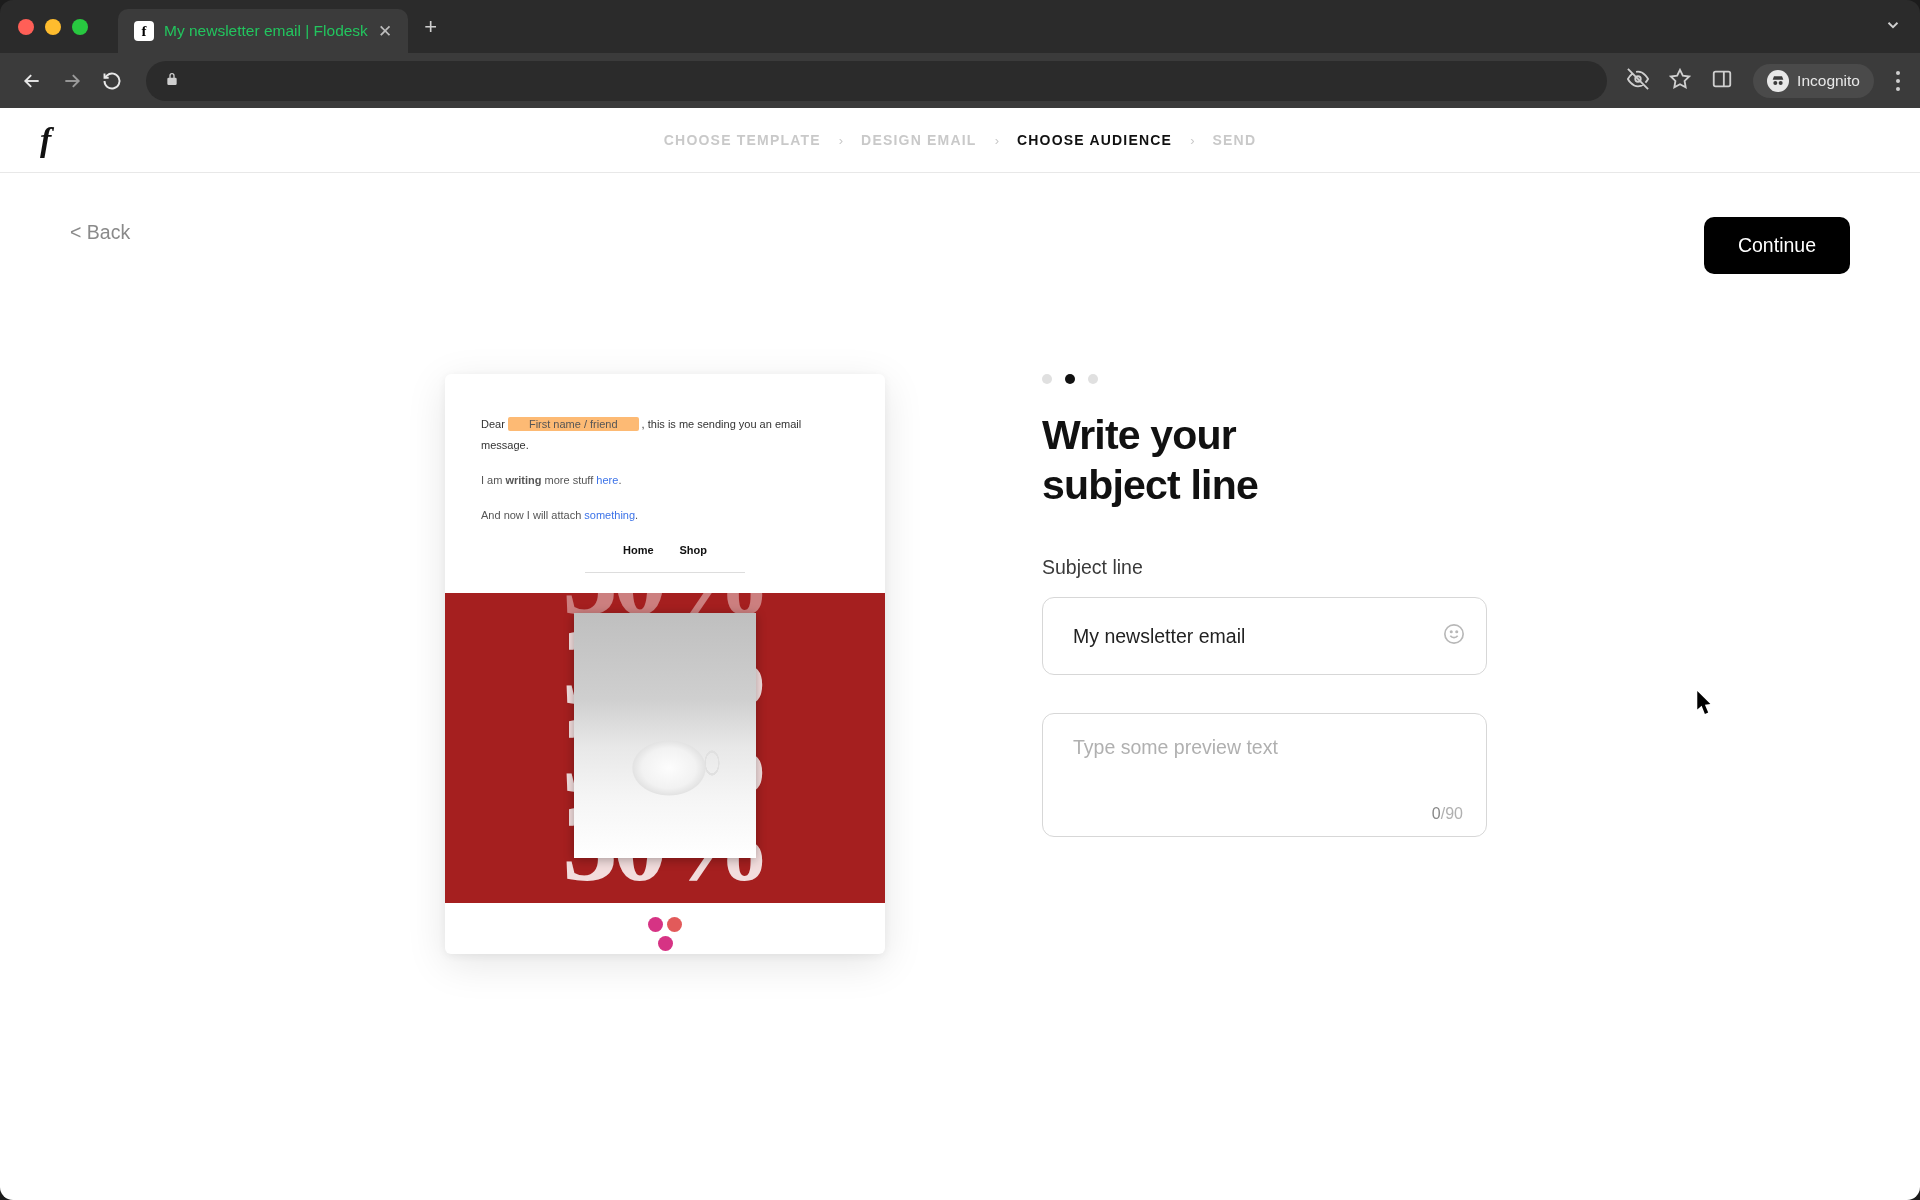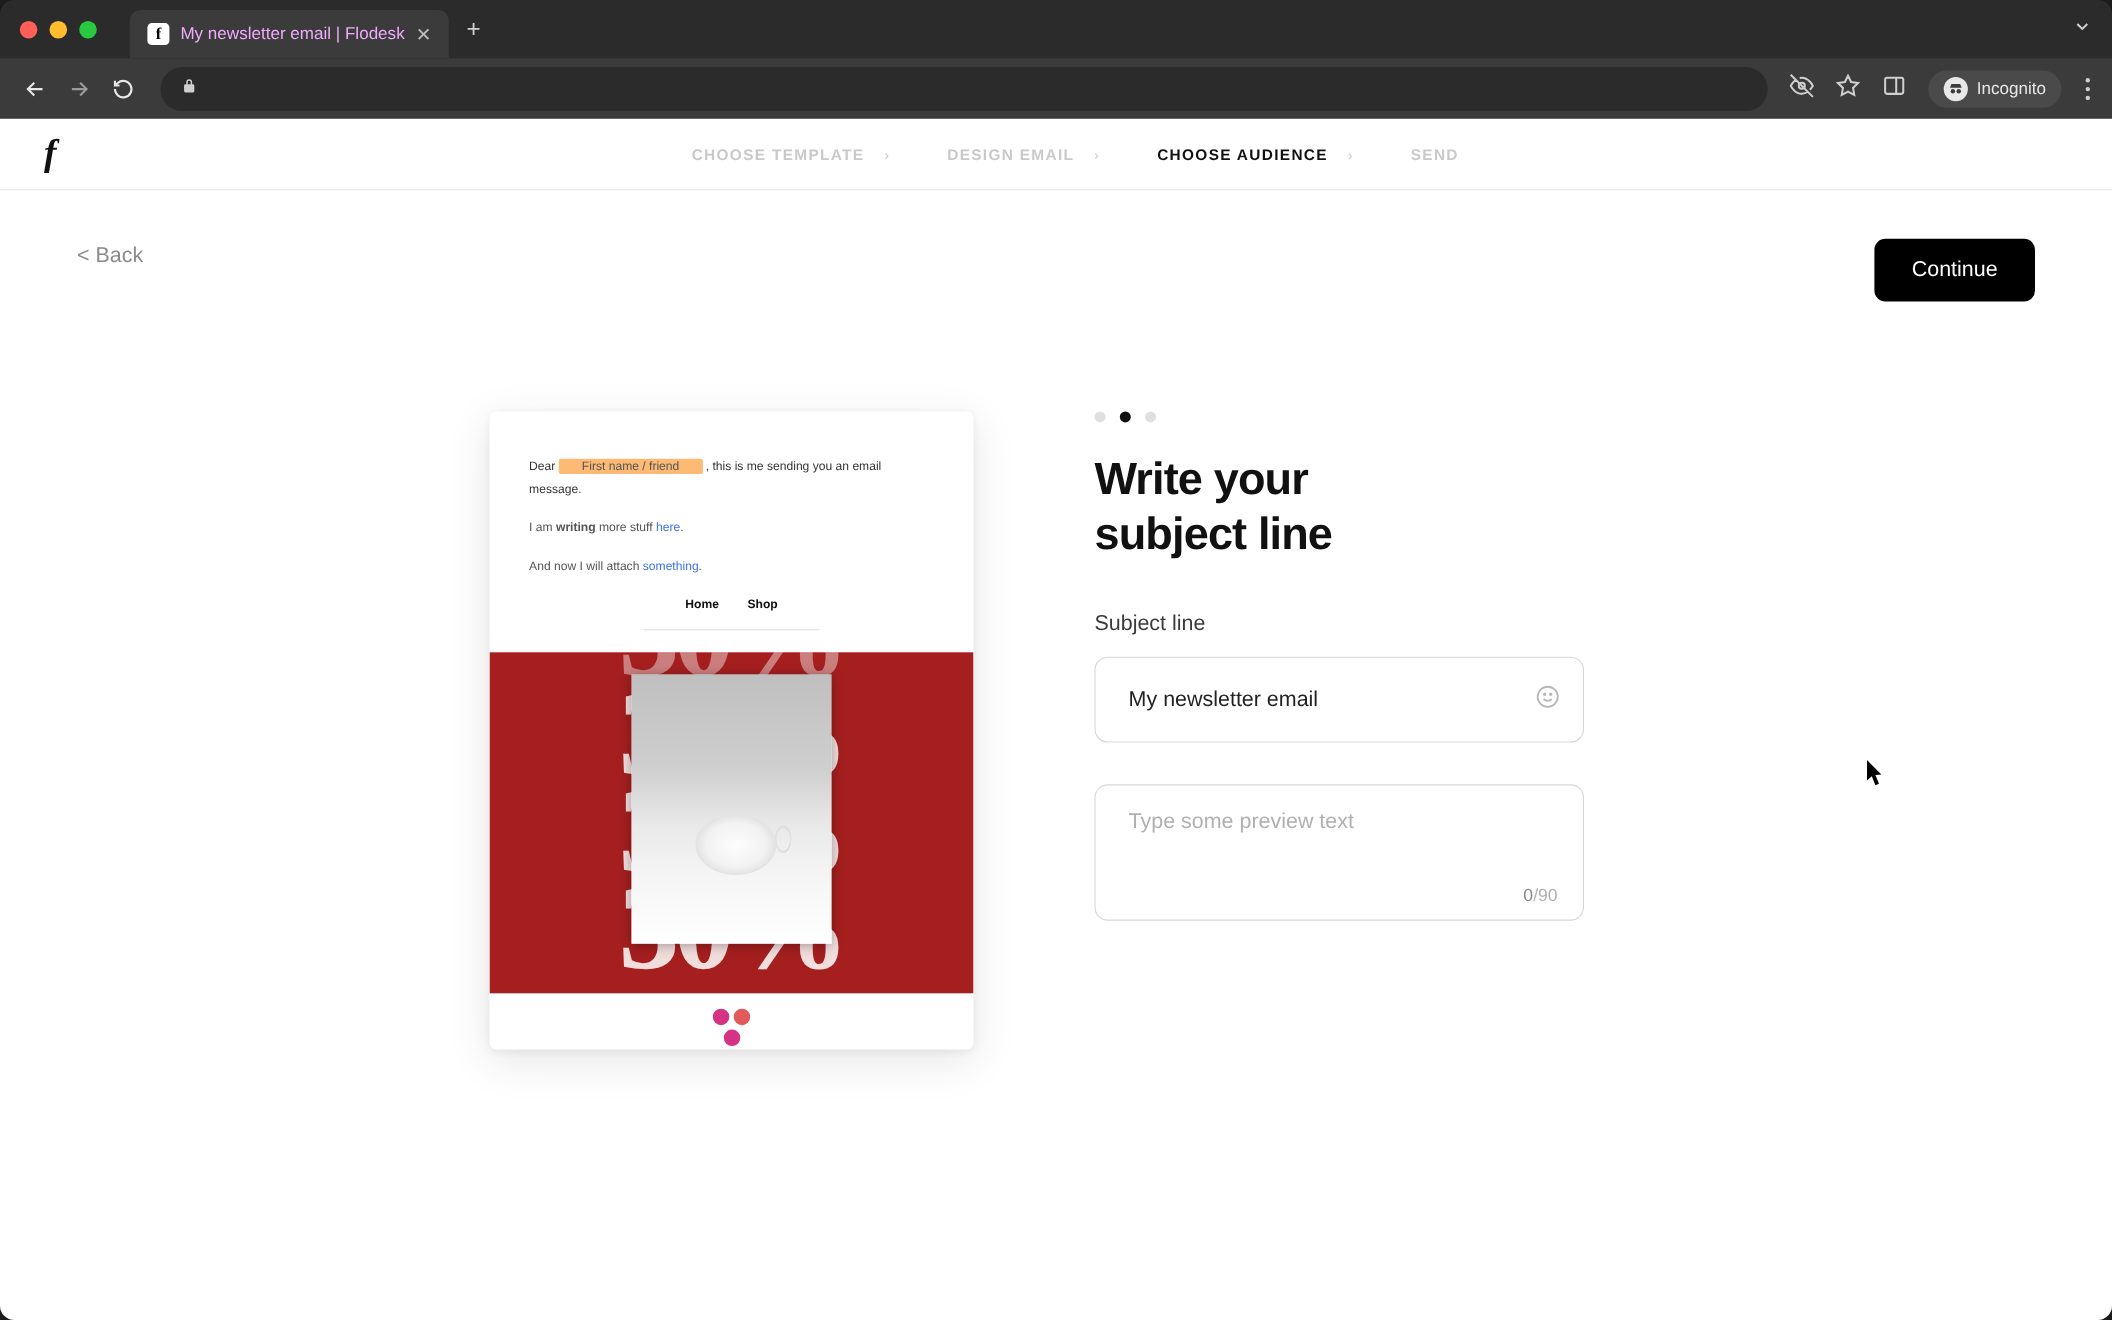--- a/index.html
+++ b/index.html
@@ -9,21 +9,21 @@
   .browser-chrome { background: #2b2b2b; height: 108px; border-radius: 13px 13px 0 0; position: relative; }
   .titlebar { height: 53px; display: flex; align-items: center; padding: 0 18px; }
   .traffic-lights { display: flex; gap: 11px; margin-right: 22px; }
   .traffic-lights span { width: 16px; height: 16px; border-radius: 50%; }
   .tl-close { background: #ff5f57; }
   .tl-min { background: #febc2e; }
   .tl-max { background: #28c840; }
 
   .tab { display: flex; align-items: center; background: #3b3b3b; border-radius: 10px 10px 0 0; height: 44px; padding: 0 16px; margin-left: 8px; min-width: 290px; gap: 10px; align-self: flex-end; }
   .tab .favicon { width: 20px; height: 20px; background: #fff; border-radius: 4px; display: flex; align-items: center; justify-content: center; font-family: Georgia, serif; font-size: 15px; color: #000; font-weight: bold; }
-  .tab .tab-title { color: #f0abfc; font-size: 15.5px; flex: 1; white-space: nowrap; }
+  .tab .tab-title { color: #22c55e; font-size: 15.5px; flex: 1; white-space: nowrap; }
   .tab .tab-close { color: #bdbdbd; font-size: 17px; cursor: pointer; }
   .new-tab { color: #cfcfcf; font-size: 22px; margin-left: 16px; cursor: pointer; }
   .chevron-down { margin-left: auto; color: #cfcfcf; }
   .chevron-down svg { width: 18px; height: 18px; }
 
   .toolbar { height: 55px; background: #3b3b3b; display: flex; align-items: center; padding: 0 18px; gap: 12px; }
   .nav-btn { width: 28px; height: 28px; display: flex; align-items: center; justify-content: center; color: #9b9b9b; cursor: pointer; }
   .nav-btn.enabled { color: #e8e8e8; }
   .nav-btn svg { width: 20px; height: 20px; }
 
@@ -41,21 +41,21 @@
   .more-icon { display:flex; flex-direction:column; gap:4px; padding: 4px 2px;}
   .more-icon span{width:4px; height:4px; background:#cfcfcf; border-radius:50%;}
 
   
   .viewport { background: #fff; height: 1092px; border-radius: 0 0 13px 13px; position: relative; overflow: hidden; }
 
   
   .app-nav { height: 65px; border-bottom: 1px solid #e8e8e8; display: flex; align-items: center; padding: 0 40px; }
   .logo { font-family: Georgia, 'Times New Roman', serif; font-size: 34px; font-weight: bold; font-style: italic; color: #111; }
   .steps { position: absolute; left: 50%; transform: translateX(-50%); display: flex; gap: 18px; align-items: center; }
-  .step { font-size: 14px; letter-spacing: 1.2px; font-weight: 600; color: #c9c9c9; text-transform: uppercase; margin-left: 35px; }
+  .step { font-size: 14px; letter-spacing: 1.2px; font-weight: 600; color: #c9c9c9; text-transform: uppercase; }
   .step.active { color: #111; }
   .sep { color: #c9c9c9; font-size: 13px; }
 
   
   .page { padding: 48px 70px 0; position: relative; }
   .back-link { color: #8a8a8a; font-size: 19.5px; cursor: pointer; }
   .continue-btn { position: absolute; right: 70px; top: 44px; background: #000; color: #fff; font-size: 19.5px; font-weight: 500; border: none; border-radius: 10px; padding: 17px 34px; cursor: pointer; }
 
   .content { display: flex; gap: 110px; margin-top: 130px; margin-left: 375px; }
 
@@ -90,21 +90,21 @@
       linear-gradient(to bottom, #bfbfbf 0%, #cfcfcf 35%, #e8e8e8 55%, #f5f5f5 75%, #ffffff 100%);
     box-shadow: 0 2px 10px rgba(0,0,0,0.3);
   }
   .pv-footer-dots { display: flex; justify-content: center; gap: 4px; margin-top: 14px; flex-wrap: wrap; width: 40px; margin-left: auto; margin-right: auto; }
   .pv-footer-dots span { width: 15px; height: 15px; border-radius: 50%; }
   .pv-footer-dots .d1 { background: #d63384; margin-bottom:-2px;}
   .pv-footer-dots .d2 { background: #e25a5a; }
   .pv-footer-dots .d3 { background: #d63384; }
 
   
-  .panel { width: 445px; }
+  .panel { width: 445px; margin-left: 47px; }
   .dots { display: flex; gap: 13px; margin-bottom: 26px; }
   .dot { width: 10px; height: 10px; border-radius: 50%; background: #e0e0e0; }
   .dot.active { background: #111; }
   .panel h1 { font-size: 41px; font-weight: 600; letter-spacing: -0.8px; color: #111; line-height: 1.22; margin-bottom: 46px; }
   .panel .label { font-size: 19.5px; color: #3a3a3a; font-weight: 400; margin-bottom: 18px; display: flex; align-items: center; gap: 8px; }
   .help-icon svg { width: 17px; height: 17px; opacity: 0.5; }
 
   .input-wrap { position: relative; margin-bottom: 38px; }
   .input-wrap input { width: 100%; height: 78px; border: 1.5px solid #d7d7d7; border-radius: 12px; padding: 0 60px 0 30px; font-size: 19.5px; color: #222; outline: none; }
   .emoji-btn { position: absolute; right: 22px; top: 50%; transform: translateY(-50%); color: #b8b8b8; cursor: pointer; }

